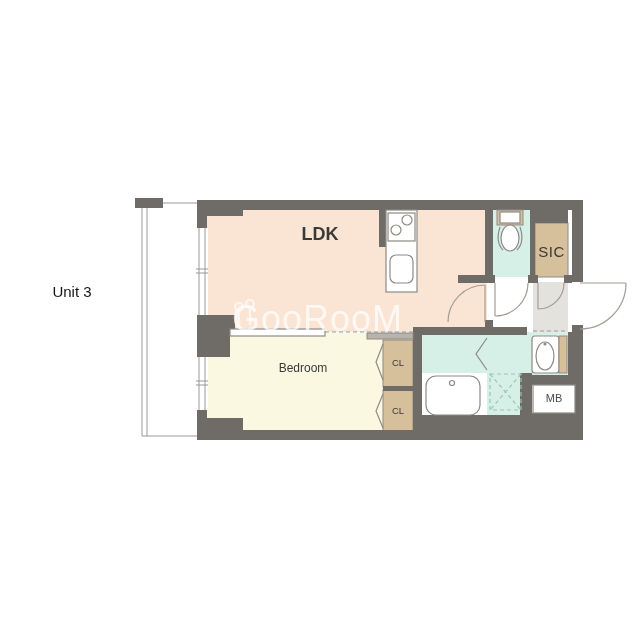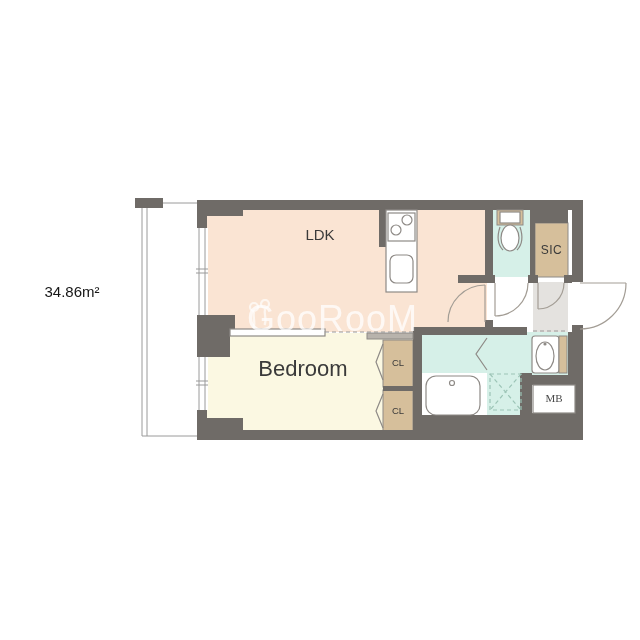--- a/index.html
+++ b/index.html
@@ -21,30 +21,30 @@
   .fx{fill:none;stroke:var(--fixture);stroke-width:1.2;}
   .fxf{fill:#ffffff;stroke:var(--fixture);stroke-width:1.2;}
   .door{fill:none;stroke:var(--door);stroke-width:1.2;}
   .dash{fill:none;stroke:var(--dashed);stroke-width:1.2;stroke-dasharray:4 3;}
   .dashg{fill:none;stroke:#9a9a9a;stroke-width:1.2;stroke-dasharray:4 3;}
   .thin{fill:none;stroke:#9a9a9a;stroke-width:1;}
   .leaf2{fill:#b8b3ac;stroke:#8e8a86;stroke-width:1;}
 
   .lbl{position:absolute;color:var(--text);text-align:center;}
   .unit-info{left:4px;top:281px;width:136px;font-size:15px;line-height:21px;color:#161616;}
-  .ldk-label{left:255px;top:221px;width:130px;font-size:15px;line-height:27px;}
-  .bedroom-label{left:233px;top:356px;width:140px;font-size:22px;line-height:25px;}
-  .sic-label{left:535px;top:243px;width:33px;font-size:12px;letter-spacing:.5px;}
+  .ldk-label{left:255px;top:221px;width:130px;font-size:18px;line-height:27px;font-weight:bold;}
+  .bedroom-label{left:233px;top:356px;width:140px;font-size:12px;line-height:25px;}
+  .sic-label{left:535px;top:243px;width:33px;font-size:15px;letter-spacing:.5px;}
   .cl1-label{left:383px;top:357px;width:30px;font-size:9.5px;}
   .cl2-label{left:383px;top:405px;width:30px;font-size:9.5px;}
-  .mb-label{left:533px;top:392px;width:42px;font-size:11px;color:#4a4a4a;font-family:Liberation Serif, serif;}
+  .mb-label{left:533px;top:392px;width:42px;font-size:11px;color:#4a4a4a;}
   .watermark{
     left:232px;top:299px;width:230px;height:40px;
     color:var(--watermark);font-size:36px;line-height:38px;font-weight:400;
-    letter-spacing:1px;text-align:left;white-space:nowrap;display:flex;align-items:center;gap:4px;margin-left:15px;
+    letter-spacing:1px;text-align:left;white-space:nowrap;display:flex;align-items:center;gap:4px;
   }
   .wm-icon{flex:0 0 auto;opacity:.9;}
 </style>
 </head>
 <body>
 
 <div class="canvas">
 
 <svg width="640" height="640" viewBox="0 0 640 640">
 
@@ -177,21 +177,21 @@
   <g>
     <rect x="135" y="198" width="28" height="10" fill="#6f6b67"></rect>
     <line class="thin" x1="142" y1="208" x2="142" y2="436"></line>
     <line class="thin" x1="147" y1="208" x2="147" y2="436"></line>
     <line class="thin" x1="163" y1="203" x2="197" y2="203"></line>
     <line class="thin" x1="142" y1="436" x2="197" y2="436"></line>
   </g>
 </svg>
 
 <div class="lbl unit-info">
-  <div>34.86m²</div>
+  <div>Unit 3</div>
 </div>
 
 <div class="lbl watermark">
   <svg class="wm-icon" width="26" height="32" viewBox="0 0 26 32">
     <g fill="none" stroke="rgba(255,255,255,0.75)" stroke-width="2.2">
       <circle cx="7" cy="8" r="4"></circle>
       <circle cx="18" cy="5" r="4"></circle>
       <path d="M7 13 C5.5 19 9 23 6.5 29"></path>
       <path d="M18 10 C16.5 16 20.5 20 17.5 26"></path>
     </g>

